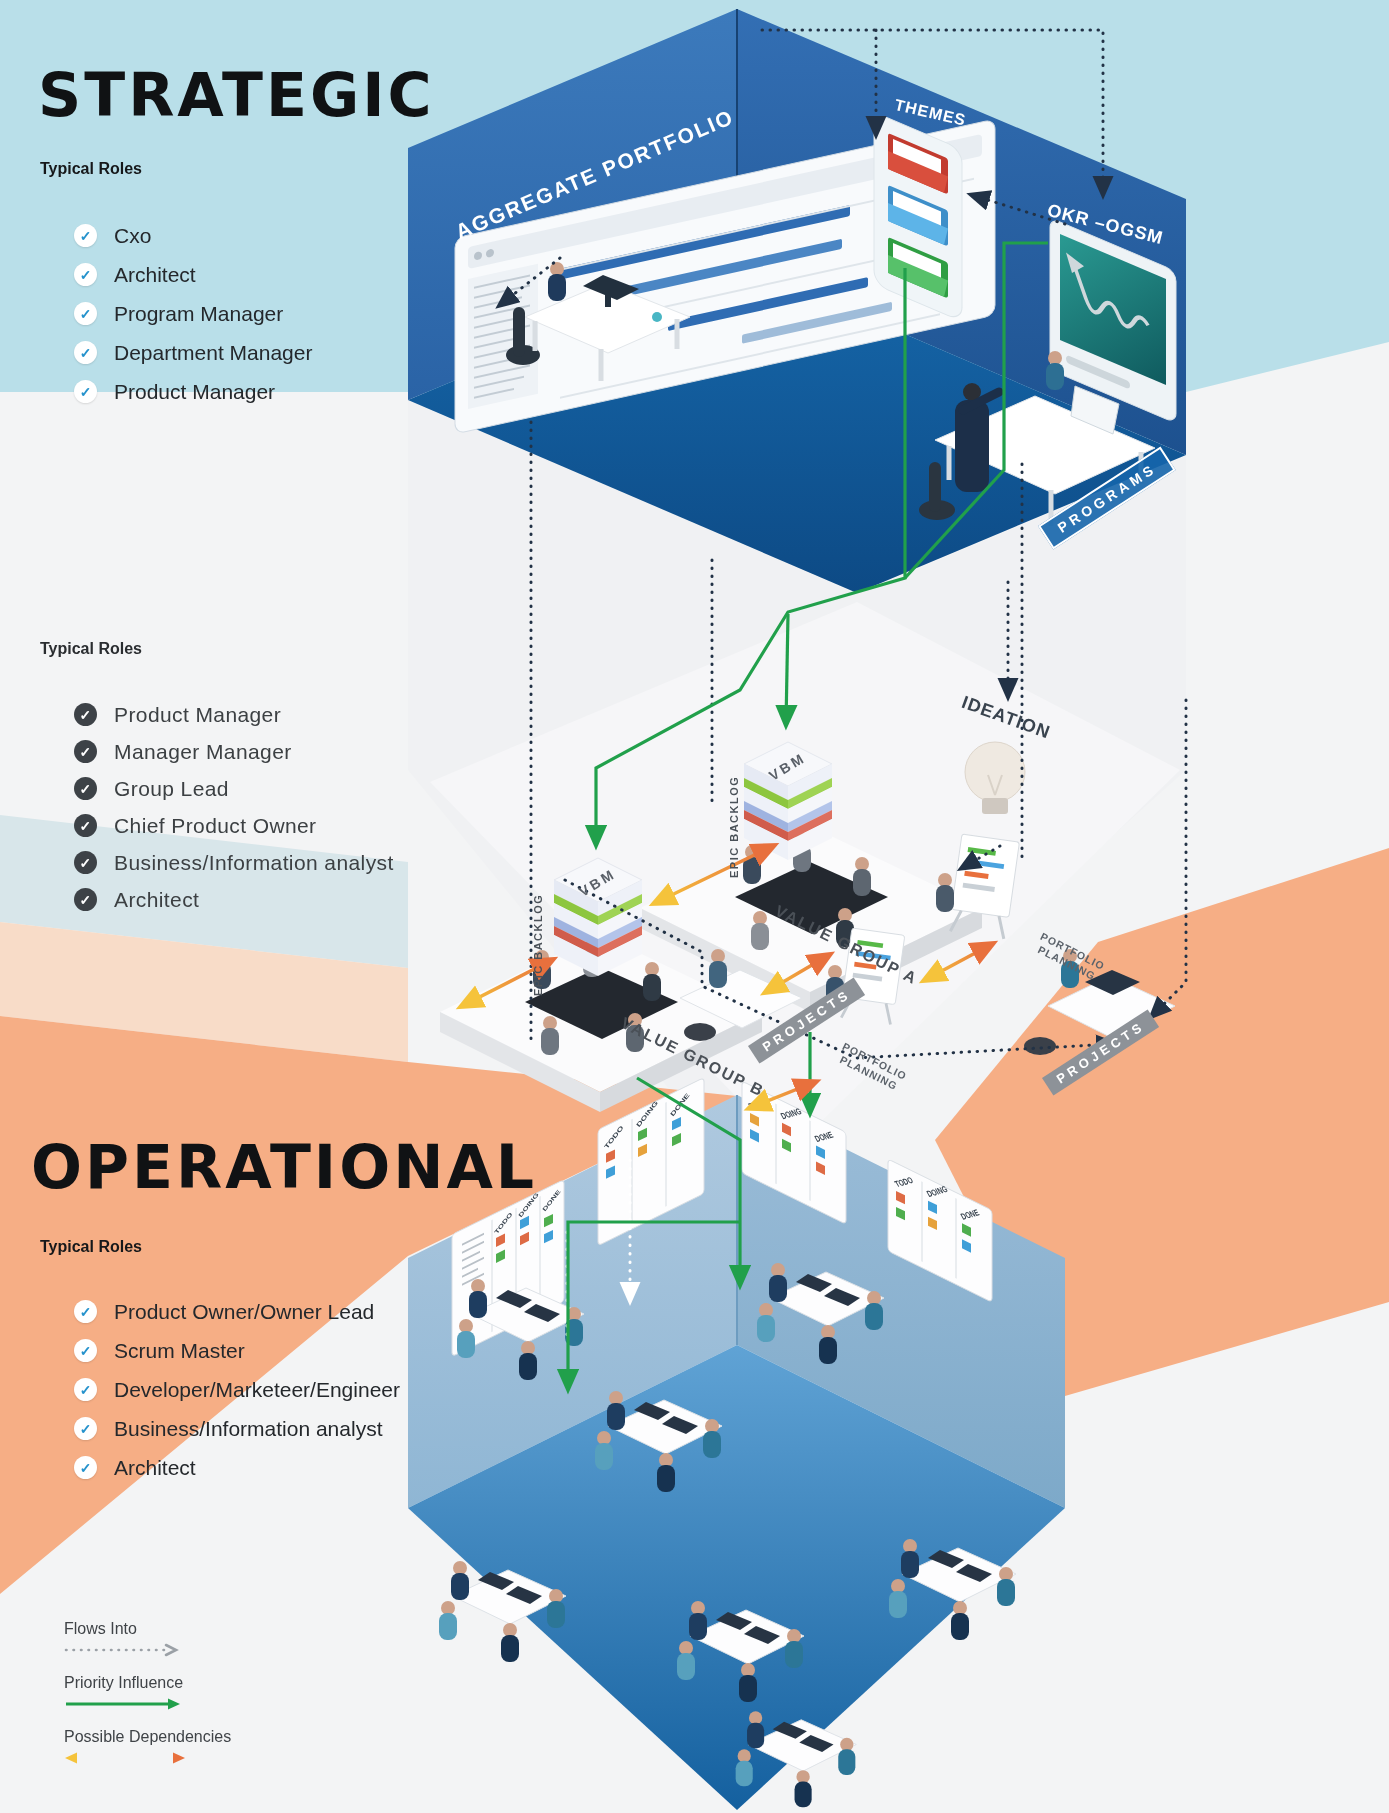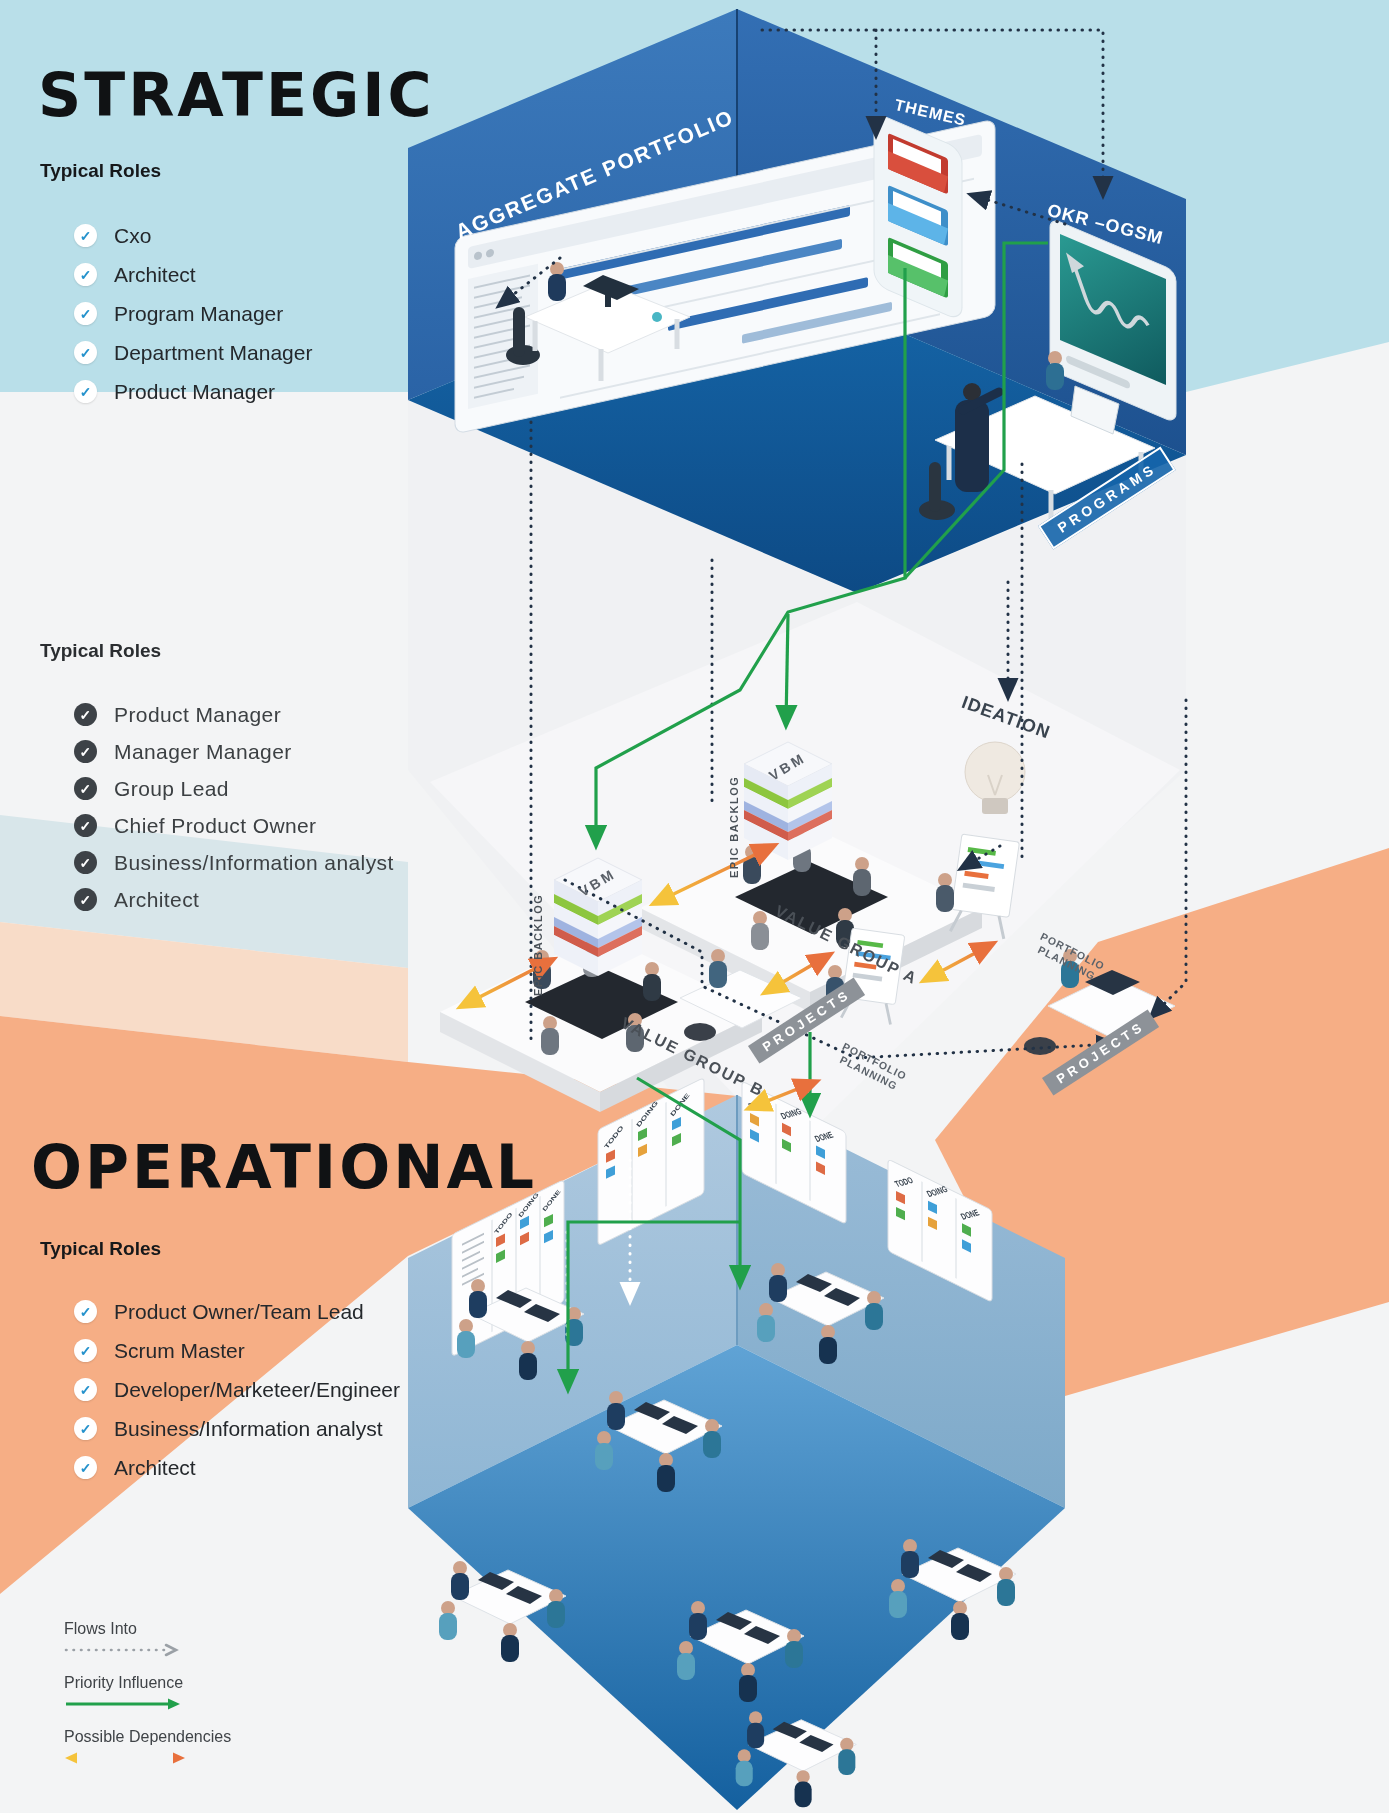--- a/index.html
+++ b/index.html
@@ -3,21 +3,21 @@
 <meta charset="utf-8">
 <style>
   html,body{margin:0;padding:0;background:#e9ebec;}
   .stage{position:relative;width:1389px;height:1813px;overflow:hidden;
          font-family:"Liberation Sans",sans-serif;background:#f3f4f5;}
   .scene{position:absolute;left:0;top:0;width:1389px;height:1813px;}
 
   
   .big-title{position:absolute;font-weight:bold;font-size:60px;letter-spacing:3px;color:#101214;
              font-family:"DejaVu Sans",sans-serif;white-space:nowrap;}
-  .sub-title{position:absolute;font-weight:bold;font-size:19px;color:#16181a;white-space:nowrap;}
+  .sub-title{position:absolute;font-weight:bold;font-size:16px;color:#16181a;white-space:nowrap;}
   .roles{position:absolute;list-style:none;margin:0;padding:0;}
   .roles li{display:flex;align-items:center;gap:17px;height:39px;font-size:21px;color:#24282c;white-space:nowrap;}
   .roles.tight li{height:37px;color:#3c4043;letter-spacing:.4px;}
   .chk{flex:0 0 23px;width:23px;height:23px;border-radius:50%;background:#fff;color:#2592cc;
        display:flex;align-items:center;justify-content:center;font-size:14px;font-weight:bold;
        box-shadow:0 1px 2px rgba(0,0,0,.12);}
   .chk.dark{background:#3d4247;color:#fff;box-shadow:none;}
 
   
   .legend{position:absolute;left:64px;top:1620px;}
@@ -429,21 +429,21 @@
         <span class="chk dark">✓</span>
         <span>Architect</span>
       </li>
 </ul>
 
 <div class="big-title" style="left:31px;top:1132px;">OPERATIONAL</div>
 <div class="sub-title" style="left:40px;top:1238px;">Typical Roles</div>
 <ul class="roles" style="left:74px;top:1292px;">
   <li>
         <span class="chk">✓</span>
-        <span>Product Owner/Team Lead</span>
+        <span>Product Owner/Owner Lead</span>
       </li>
   <li>
         <span class="chk">✓</span>
         <span>Scrum Master</span>
       </li>
   <li>
         <span class="chk">✓</span>
         <span>Developer/Marketeer/Engineer</span>
       </li>
   <li>

